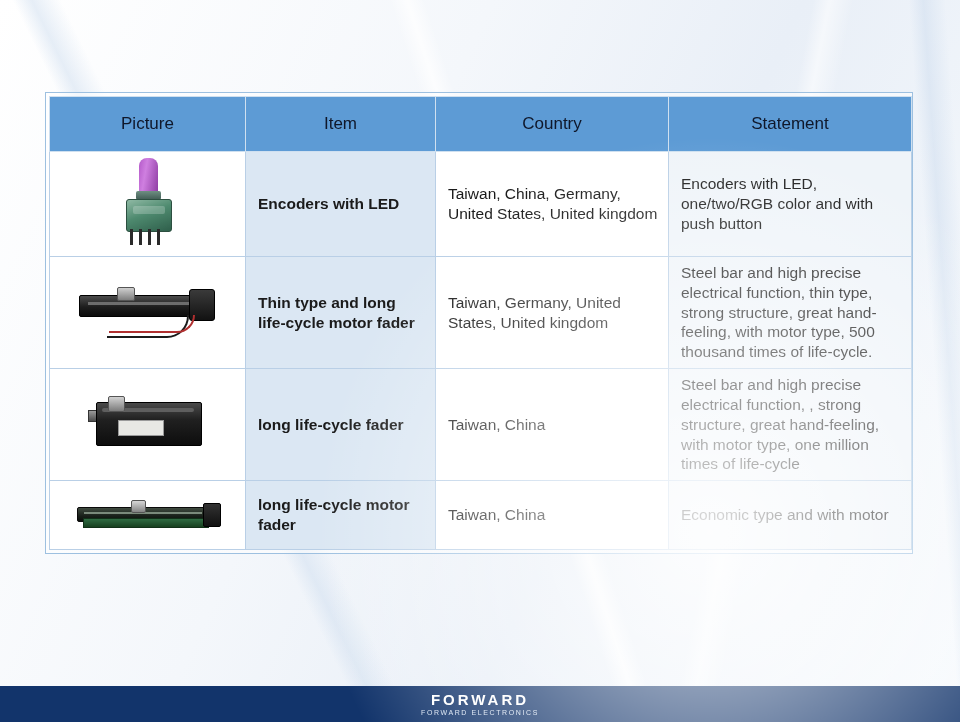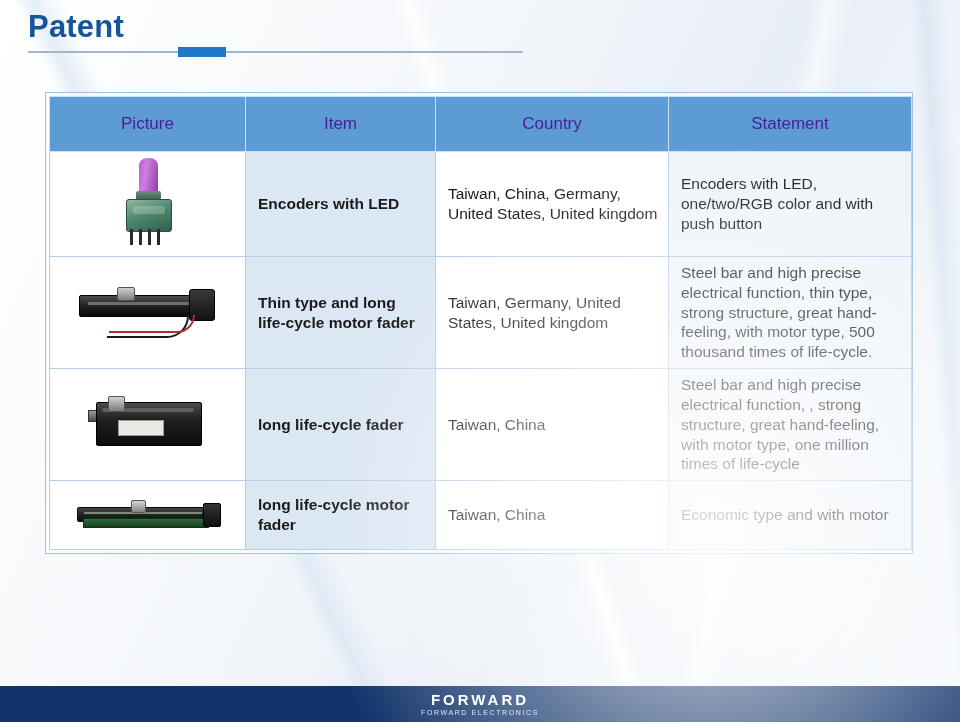--- a/index.html
+++ b/index.html
@@ -85,21 +85,21 @@
     box-sizing: border-box;
     padding: 3px;
   }
   table.patent {
     width: 100%;
     border-collapse: collapse;
     table-layout: fixed;
   }
   table.patent th {
     background: #5d9bd5;
-    color: #4c1d95;
+    color: #0f172a;
     font-size: 17px;
     font-weight: normal;
     height: 52px;
     vertical-align: middle;
     text-align: center;
     border: 1px solid #cfe0f0;
   }
   table.patent td {
     border: 1px solid #b9cfe6;
     vertical-align: middle;
@@ -296,26 +296,20 @@
     display: block;
     margin-top: 2px;
     color: #d8e3f2;
   }
 </style>
 </head>
 <body>
 
 <div class="slide">
 
-  <div class="title-wrap">
-    <div class="title">Patent</div>
-    <div class="title-rule">
-      <div class="title-rule-accent"></div>
-    </div>
-  </div>
 
   <div class="table-wrap">
     <table class="patent">
       <colgroup>
         <col class="col-pic">
         <col class="col-item">
         <col class="col-ctry">
         <col class="col-state">
       </colgroup>
       <thead>

